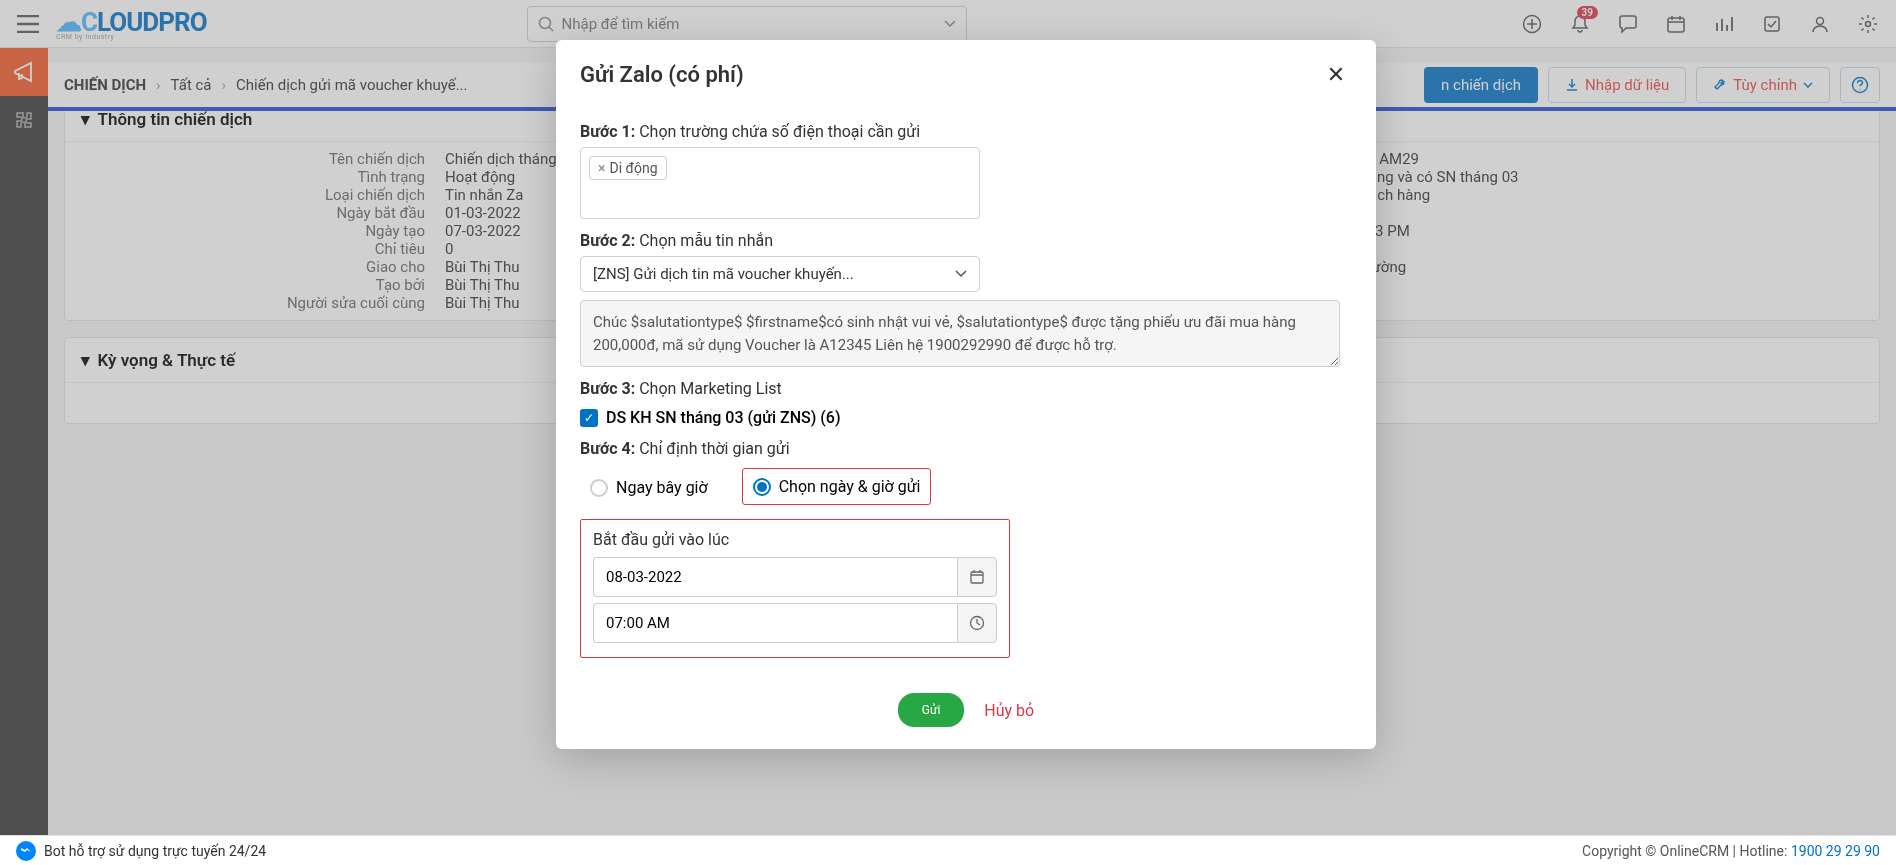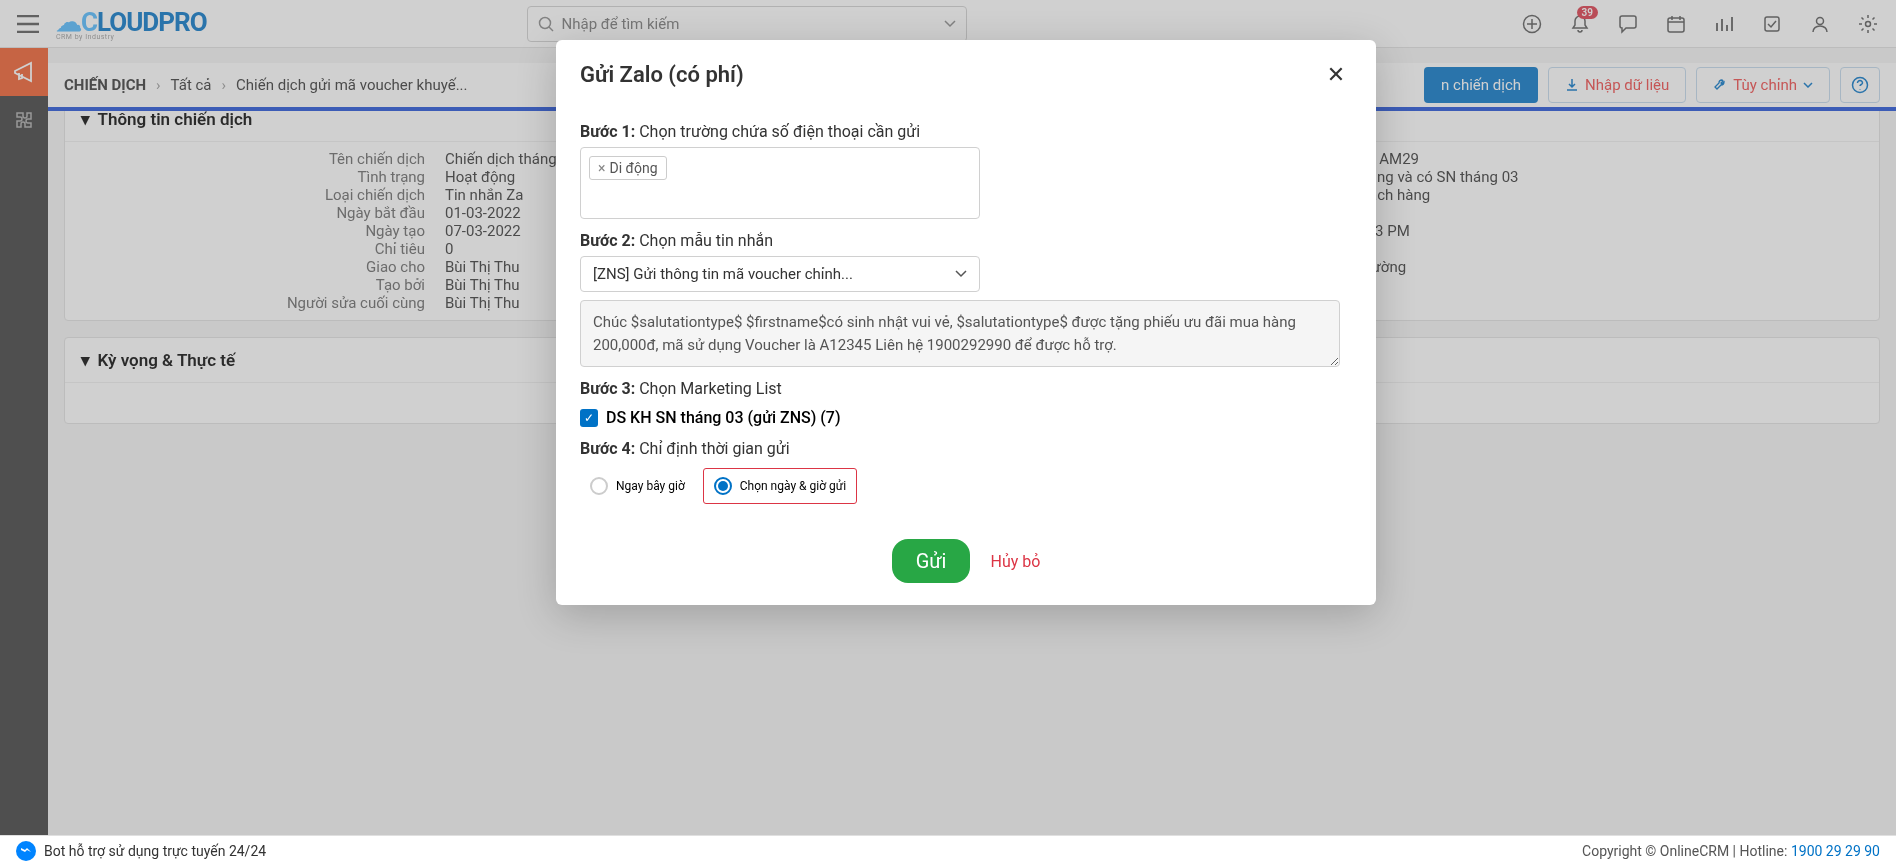--- a/index.html
+++ b/index.html
@@ -59,33 +59,33 @@
 .modal-body { padding: 12px 24px 20px; }
 .step-label { font-size: 16px; color: #333; margin-top: 12px; }
 .step-label b { font-weight: 700; }
 .tag-box { border: 1px solid #d0d0d0; border-radius: 4px; padding: 8px; margin-top: 6px; min-height: 72px; width: 400px; }
 .tag { display: inline-flex; align-items: center; border: 1px solid #ccc; border-radius: 3px; padding: 3px 8px; font-size: 14px; color: #555; background: #fff; gap: 4px; }
 .tag .x { color: #888; cursor: pointer; }
 .select-box { border: 1px solid #d0d0d0; border-radius: 4px; padding: 8px 12px; margin-top: 6px; width: 400px; display: flex; align-items: center; justify-content: space-between; font-size: 15px; color: #333; cursor: pointer;}
 .textarea-box { border: 1px solid #d0d0d0; background: #f5f5f5; border-radius: 4px; padding: 10px 12px; margin-top: 8px; font-size: 15px; color: #555; line-height: 1.5; width: 760px; resize: both; overflow: auto; position: relative;}
 .check-row { display: flex; align-items: center; gap: 8px; margin-top: 10px; font-size: 16px; }
 .checkbox-fake { width: 18px; height: 18px; background: #0072c6; border-radius: 3px; display: flex; align-items: center; justify-content: center; color: #fff; font-size: 12px; }
-.radio-row { display: flex; align-items: center; gap: 8px; margin-top: 10px; font-size: 12px; }
+.radio-row { display: flex; align-items: flex-end; gap: 24px; margin-top: 10px; font-size: 16px; }
 .radio-opt { display: flex; align-items: center; gap: 8px; cursor: pointer; padding: 8px 10px; border-radius: 3px;}
 .radio-opt.highlighted { border: 1px solid #dc3545; }
 .radio-fake { width: 18px; height: 18px; border: 2px solid #ccc; border-radius: 50%; display: flex; align-items: center; justify-content: center; }
 .radio-fake.checked { border-color: #0072c6; }
 .radio-fake.checked::after { content: ""; width: 10px; height: 10px; background: #0072c6; border-radius: 50%; }
 .datetime-block { border: 1px solid #dc3545; padding: 10px 12px 14px; margin-top: 14px; width: 430px; border-radius: 2px;}
 .datetime-block .dl { font-size: 16px; color: #333; margin-bottom: 8px; }
 .input-group { display: flex; margin-top: 6px; }
 .input-group input { flex: 1; border: 1px solid #ccc; border-right: none; padding: 10px 12px; font-size: 15px; border-radius: 4px 0 0 4px; outline: none;}
 .input-group .addon { width: 40px; border: 1px solid #ccc; background: #f5f5f5; display: flex; align-items: center; justify-content: center; border-radius: 0 4px 4px 0; color: #666; }
 .modal-ftr { border-top: 1px solid #fff; padding: 14px 24px 22px; display: flex; align-items: center; justify-content: center; gap: 20px; }
-.btn-send { background: #28a745; color: #fff; padding: 10px 24px; border-radius: 16px; font-size: 20px; border: none; cursor: pointer; }
+.btn-send { background: #28a745; color: #fff; padding: 10px 24px; border-radius: 16px; font-size: 12px; border: none; cursor: pointer; }
 .btn-cancel { color: #dc3545; font-size: 16px; background: none; border: none; cursor: pointer; }
 
 
 .footer { position: absolute; left: 0; right: 0; bottom: 0; height: 30px; background: #fff; border-top: 1px solid #e0e0e0; display: flex; align-items: center; padding: 0 16px; font-size: 14px; z-index: 70; }
 .footer .bot { display: flex; align-items: center; gap: 8px; color: #333; }
 .footer .mess-icon { width: 20px; height: 20px; background: #0084ff; border-radius: 50%; display: flex; align-items: center; justify-content: center; color: #fff; font-size: 11px;}
 .footer .copy { margin-left: auto; color: #555; }
 .footer .hotline { color: #0072c6; }
 
 svg { display: block; }
@@ -328,47 +328,68 @@
     <div class="step-label"><b>Bước 1:</b> <span>Chọn trường chứa số điện thoại cần gửi</span></div>
     <div class="tag-box">
       <span class="tag">
         <span class="x">×</span>
         <span>Di động</span>
       </span>
     </div>
 
     <div class="step-label"><b>Bước 2:</b> <span>Chọn mẫu tin nhắn</span></div>
     <div class="select-box">
-      <span>[ZNS] Gửi thông tin mã voucher chỉnh...</span>
+      <span>[ZNS] Gửi dịch tin mã voucher khuyến...</span>
       <span>
           <svg width="12" height="8" viewBox="0 0 12 8">
             <path d="M1 1l5 5 5-5" fill="none" stroke="#555" stroke-width="1.5"></path>
           </svg>
         </span>
     </div>
     <div class="textarea-box">Chúc $salutationtype$ $firstname$có sinh nhật vui vẻ, $salutationtype$ được tặng phiếu ưu đãi mua hàng 200,000đ, mã sử dụng Voucher là A12345 Liên hệ 1900292990 để được hỗ trợ.</div>
 
     <div class="step-label"><b>Bước 3:</b> <span>Chọn Marketing List</span></div>
     <div class="check-row">
       <span class="checkbox-fake">✓</span>
-      <span style="font-weight:500">DS KH SN tháng 03 (gửi ZNS) (7)</span>
+      <span style="font-weight:500">DS KH SN tháng 03 (gửi ZNS) (6)</span>
     </div>
 
     <div class="step-label"><b>Bước 4:</b> <span>Chỉ định thời gian gửi</span></div>
     <div class="radio-row">
       <label class="radio-opt">
         <span class="radio-fake"></span>
         <span>Ngay bây giờ</span>
       </label>
       <label class="radio-opt highlighted">
         <span class="radio-fake checked"></span>
         <span>Chọn ngày &amp; giờ gửi</span>
       </label>
     </div>
 
+    <div class="datetime-block">
+      <div class="dl">Bắt đầu gửi vào lúc</div>
+      <div class="input-group">
+        <input value="08-03-2022" style="">
+        <div class="addon">
+          <svg width="16" height="16" viewBox="0 0 16 16">
+              <rect x="2" y="3" width="12" height="11" rx="1" fill="none" stroke="#666" stroke-width="1.3"></rect>
+              <path d="M2 6h12M5 1v3M11 1v3" stroke="#666" stroke-width="1.3"></path>
+            </svg>
+        </div>
+      </div>
+      <div class="input-group">
+        <input value="07:00 AM" style="">
+        <div class="addon">
+          <svg width="16" height="16" viewBox="0 0 16 16">
+              <circle cx="8" cy="8" r="6.5" fill="none" stroke="#666" stroke-width="1.3"></circle>
+              <path d="M8 4v4l3 2" fill="none" stroke="#666" stroke-width="1.3"></path>
+            </svg>
+        </div>
+      </div>
+    </div>
 
   </div>
   <div class="modal-ftr">
     <button class="btn-send">Gửi</button>
     <button class="btn-cancel">Hủy bỏ</button>
   </div>
 </div>
 
 <div class="footer">
   <div class="bot">

